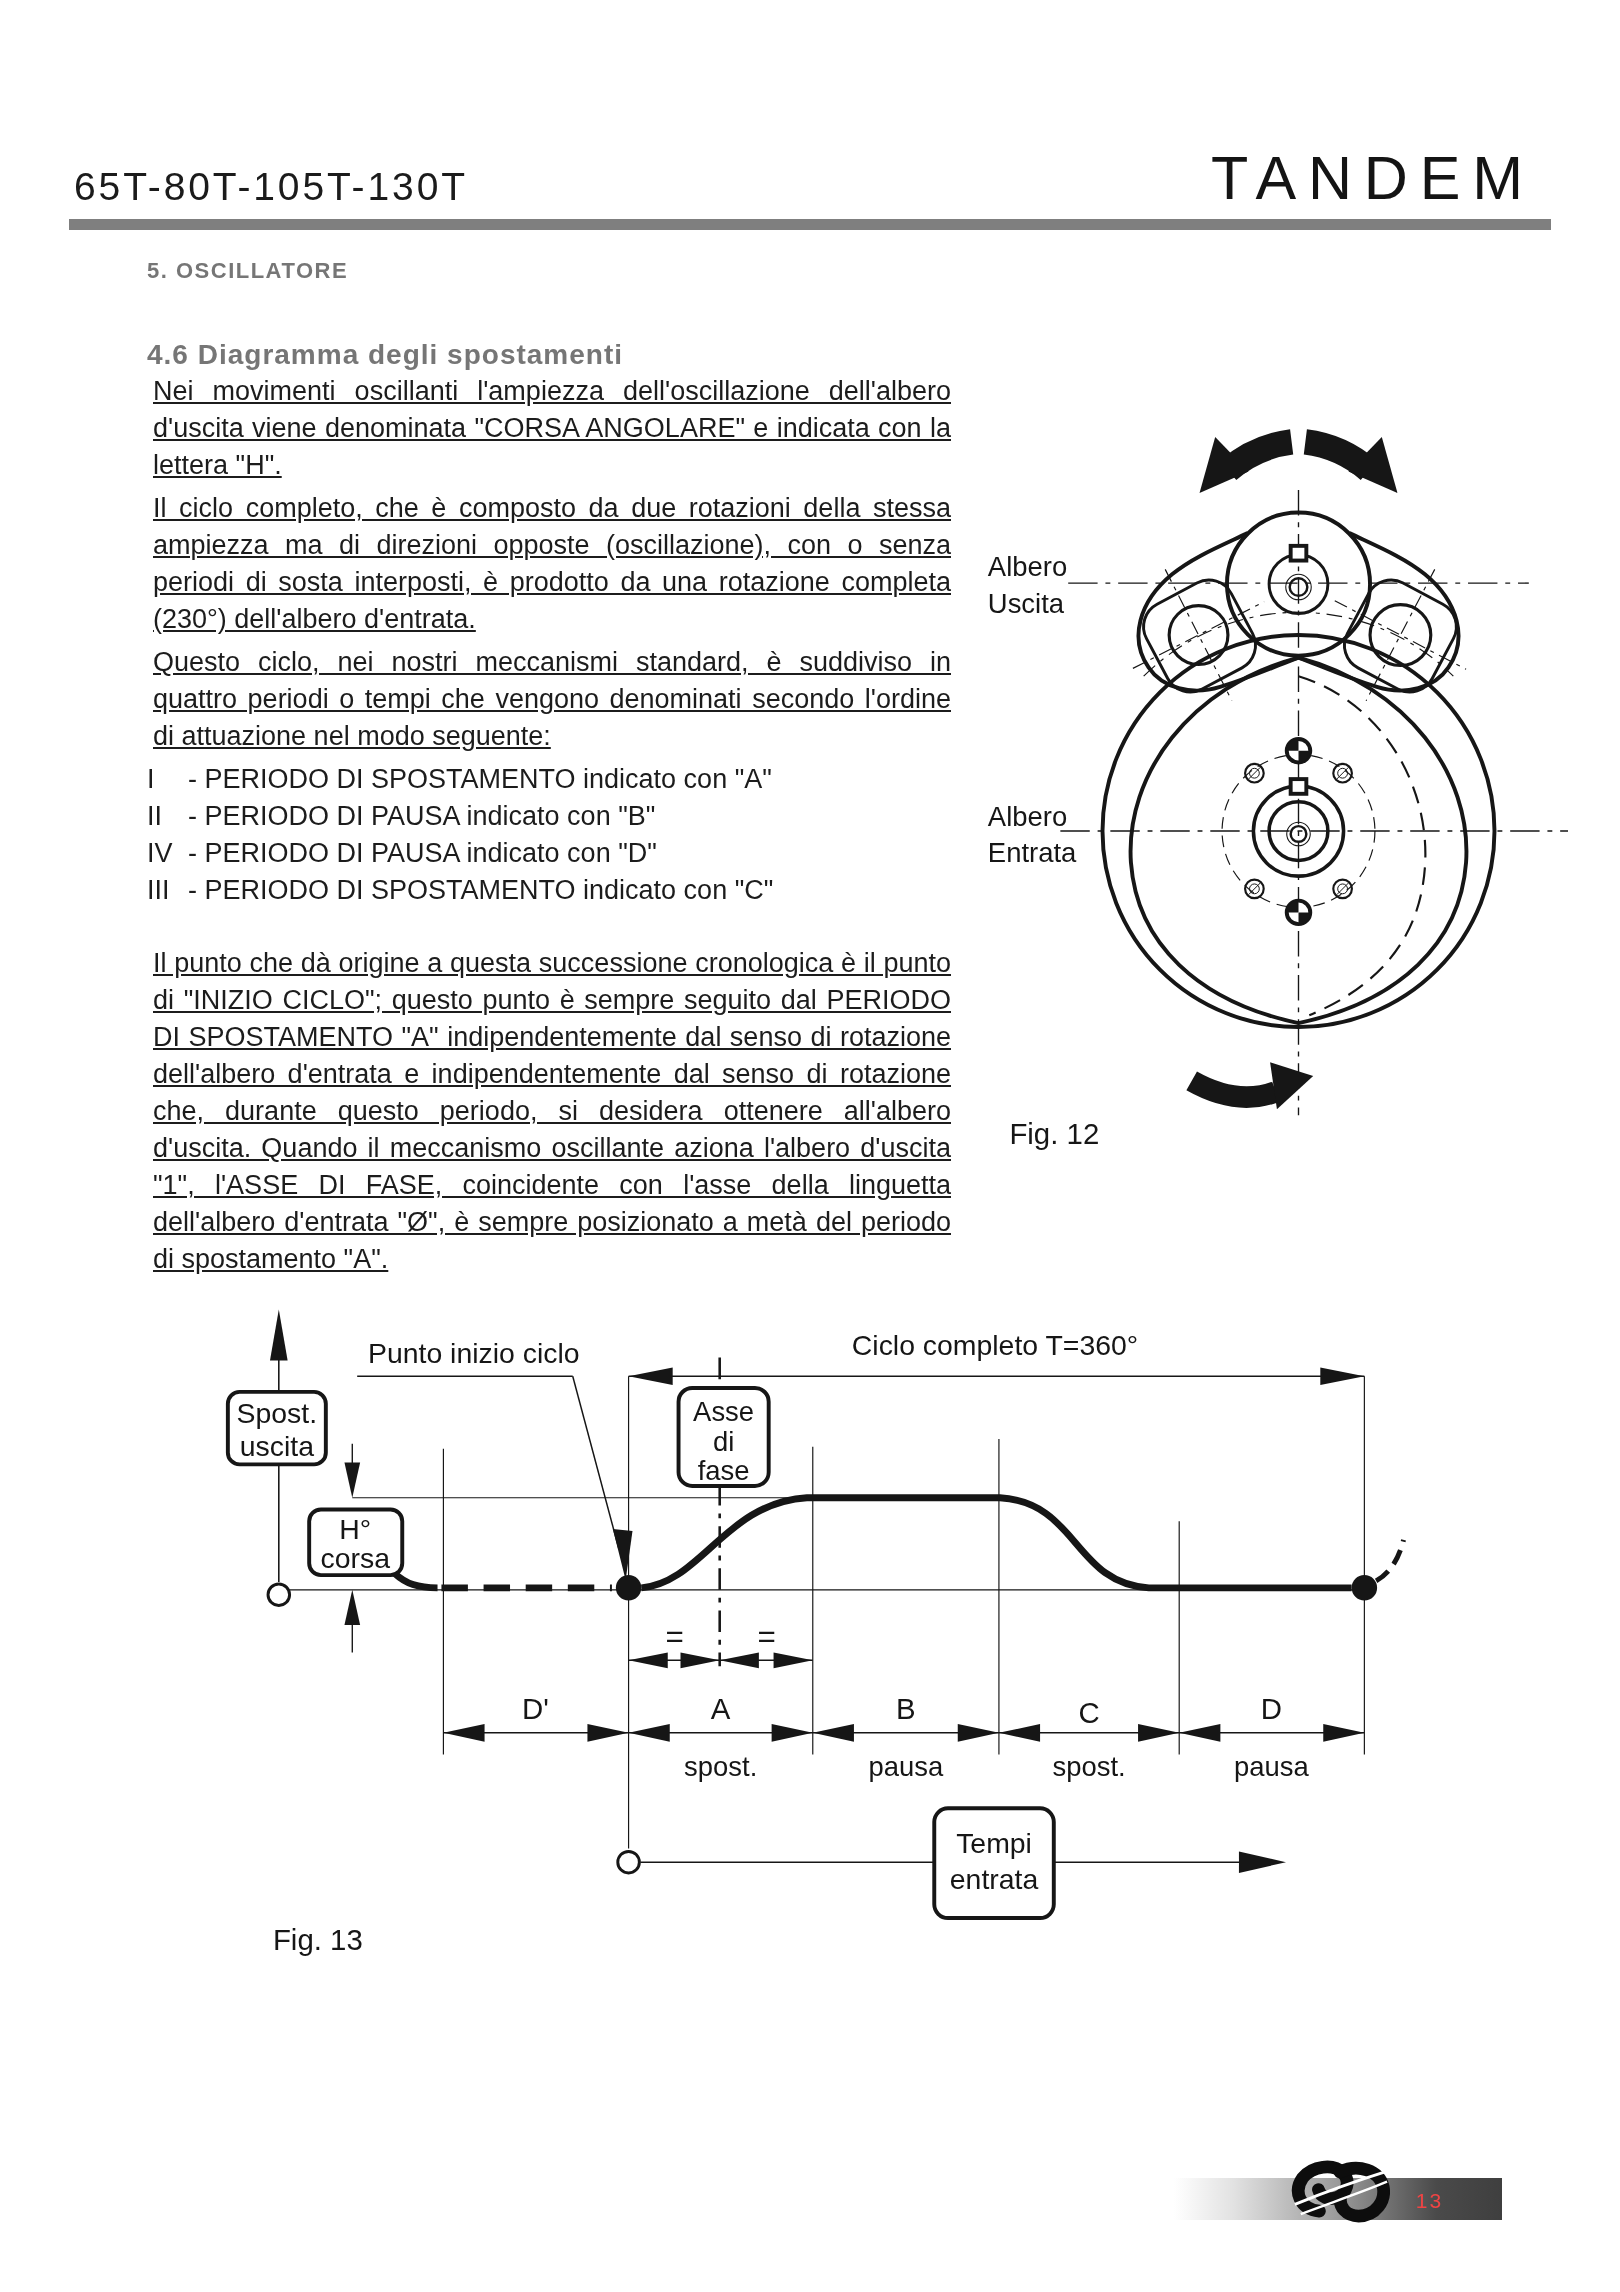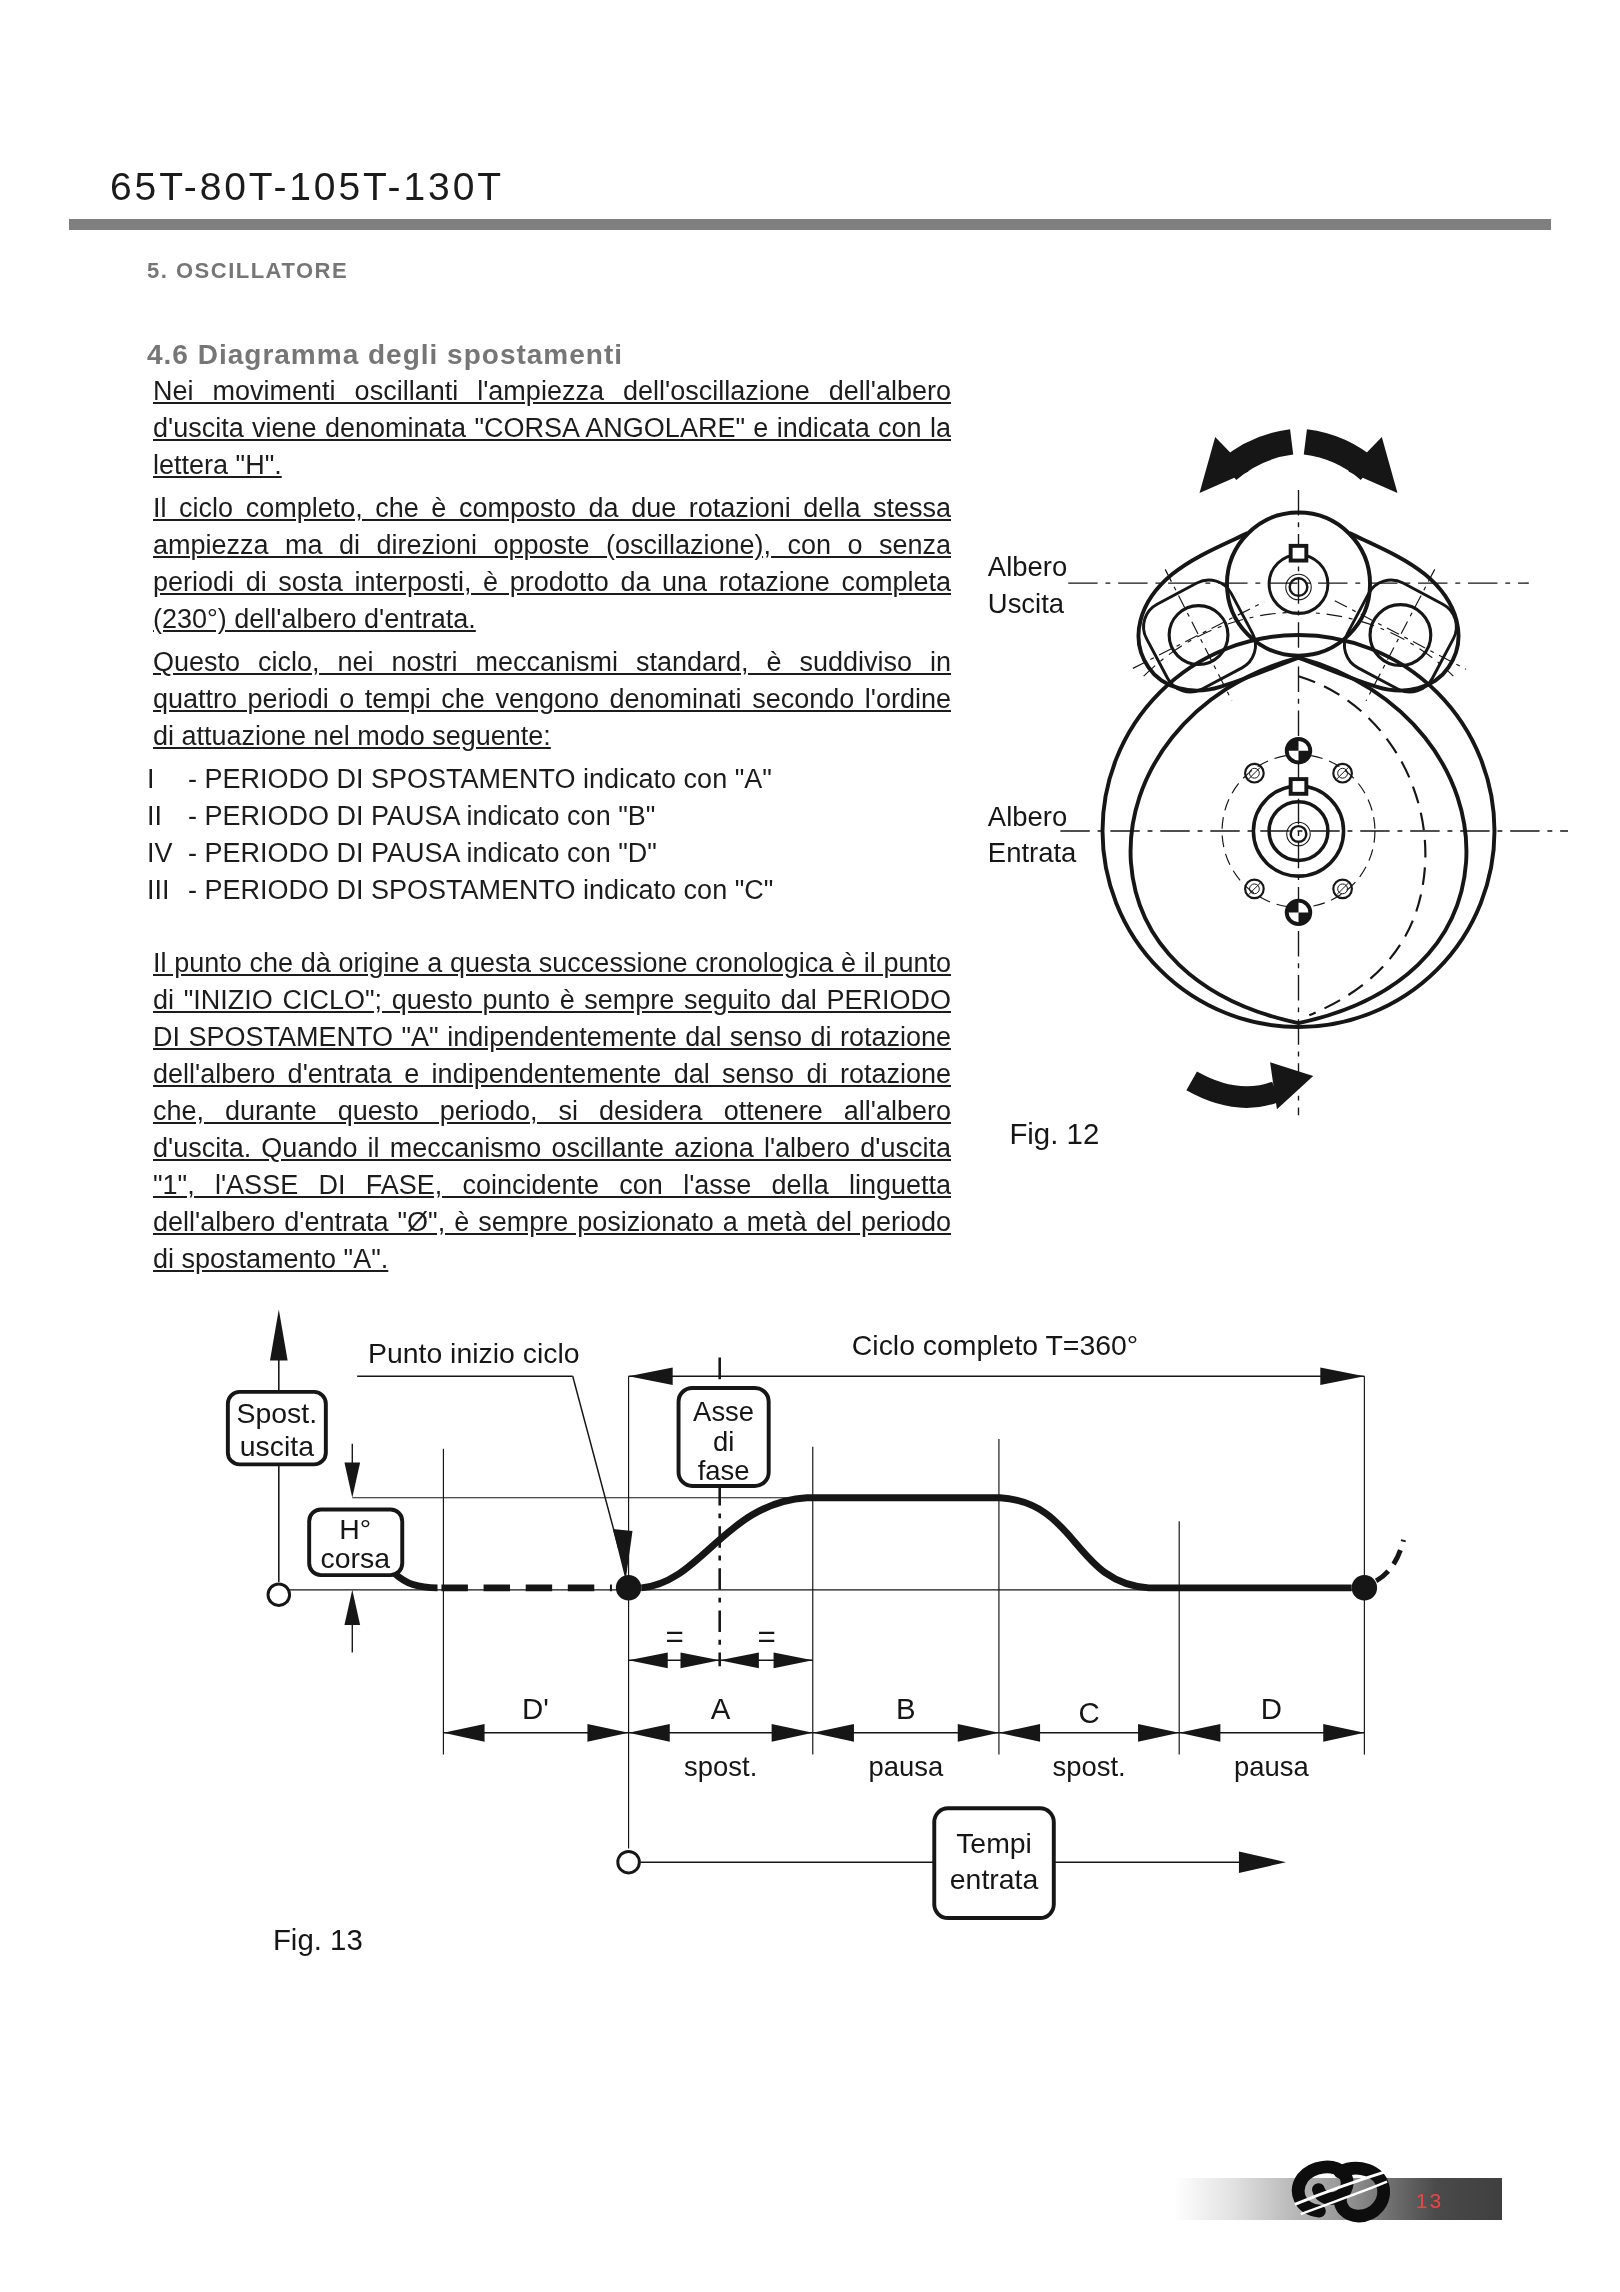--- a/index.html
+++ b/index.html
@@ -6,21 +6,20 @@
   .page {
     position:relative; width:1620px; height:2293px; margin:0 auto;
     background:#ffffff; overflow:hidden;
     font-family:"Liberation Sans", sans-serif; color:#1a1a1a;
   }
   
   .model-range {
     position:absolute; left:74px; top:167px;
     font-size:39px; line-height:39px; letter-spacing:2.9px; color:#1b1b1b;
     white-space:nowrap;
-    margin-left:36px;
   }
   .brand {
     position:absolute; left:1211px; top:148px;
     font-size:61px; line-height:61px; letter-spacing:11.8px; color:#141414;
     white-space:nowrap;
   }
   .head-rule {
     position:absolute; left:69px; top:219px; width:1482px; height:10.8px;
     background:#7f7f7f;
   }
@@ -65,20 +64,21 @@
     font-size:21px; line-height:31px; letter-spacing:2px; color:#ef4444; text-align:center;
   }
   .logo-svg { position:absolute; left:1290px; top:2160px; width:100px; height:65px; }
 </style>
 </head>
 <body>
 
 <div class="page">
 
   <div class="model-range">65T-80T-105T-130T</div>
+  <div class="brand">TANDEM</div>
   <div class="head-rule"></div>
 
   <div class="h-section">5. OSCILLATORE</div>
   <div class="h-subsection">4.6 Diagramma degli spostamenti</div>
 
   <div class="body-col">
     <p>Nei movimenti oscillanti l'ampiezza dell'oscillazione dell'albero d'uscita viene denominata "CORSA ANGOLARE" e indicata con la lettera "H".</p>
     <p>Il ciclo completo, che è composto da due rotazioni della stessa ampiezza ma di direzioni opposte (oscillazione), con o senza periodi di sosta interposti, è prodotto da una rotazione completa (230°) dell'albero d'entrata.</p>
     <p>Questo ciclo, nei nostri meccanismi standard, è suddiviso in quattro periodi o tempi che vengono denominati secondo l'ordine di attuazione nel modo seguente:</p>
     <div class="roman-list">

